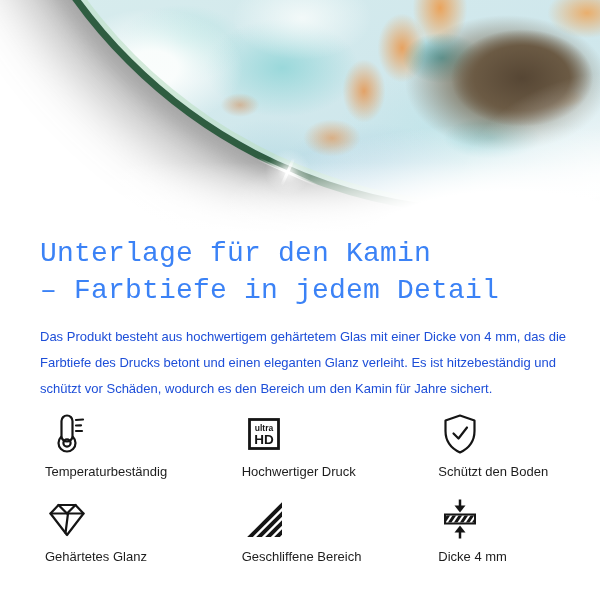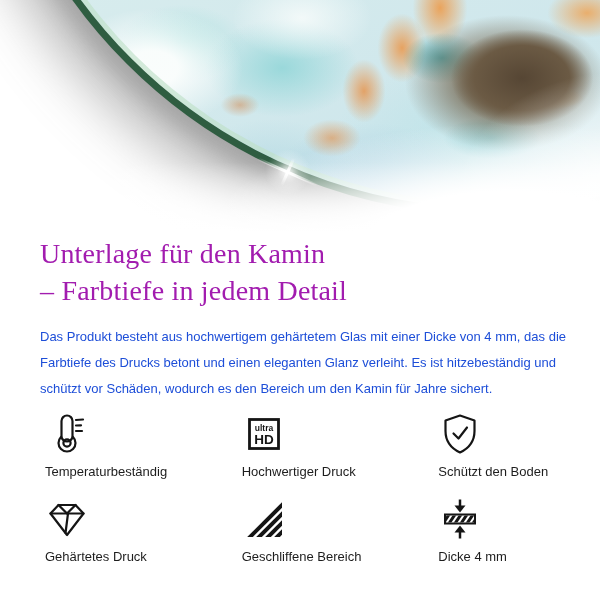--- a/index.html
+++ b/index.html
@@ -52,23 +52,23 @@
     background:radial-gradient(circle, rgba(255,255,255,.95) 0%, rgba(255,255,255,.35) 30%, rgba(255,255,255,0) 62%); }
   .beam { position:absolute; left:50%; top:50%; height:2.5px; border-radius:2px;
     background:linear-gradient(to right, rgba(255,255,255,0), #fff 45%, #fff 55%, rgba(255,255,255,0)); }
   .beam.long  { width:66px; transform:translate(-50%,-50%) rotate(24deg); }
   .beam.short { width:30px; transform:translate(-50%,-50%) rotate(114deg); }
 
   
   .content { padding:0 40px; }
   h1 {
     margin-top:3px;
-    font-family:Liberation Serif, serif;
+    font-family:Liberation Mono, monospace;
     font-weight:400; font-size:28px; line-height:37px;
-    color:#a21caf; letter-spacing:.2px;
+    color:#3b82f6; letter-spacing:.2px;
   }
   .desc {
     margin-top:15px; width:540px;
     font-size:13px; line-height:26px; color:#1d4ed8;
   }
 
   
   .features {
     margin:10px 5px 0 5px; width:590px;
     display:grid; grid-template-columns:repeat(3,1fr); row-gap:18px;
@@ -142,21 +142,21 @@
 
       <div class="feature">
         <span class="ficon">
           <svg viewBox="0 0 44 44">
             <path class="stroke" d="M13.5 8 H30.5 L38.5 16.5 L22 38 L5.5 16.5 Z"></path>
             <path class="stroke" d="M5.5 16.5 H38.5"></path>
             <path class="stroke" d="M13.5 8 L22 16.5 L30.5 8"></path>
             <path class="stroke" d="M23 16.5 L20.5 36"></path>
           </svg>
         </span>
-        <span class="flabel">Gehärtetes Druck</span>
+        <span class="flabel">Gehärtetes Glanz</span>
       </div>
 
       <div class="feature">
         <span class="ficon">
           <svg viewBox="0 0 44 44">
             <defs>
                 <clipPath id="triClip">
                   <polygon points="4,40 40,40 40,4"></polygon>
                 </clipPath>
               </defs>

